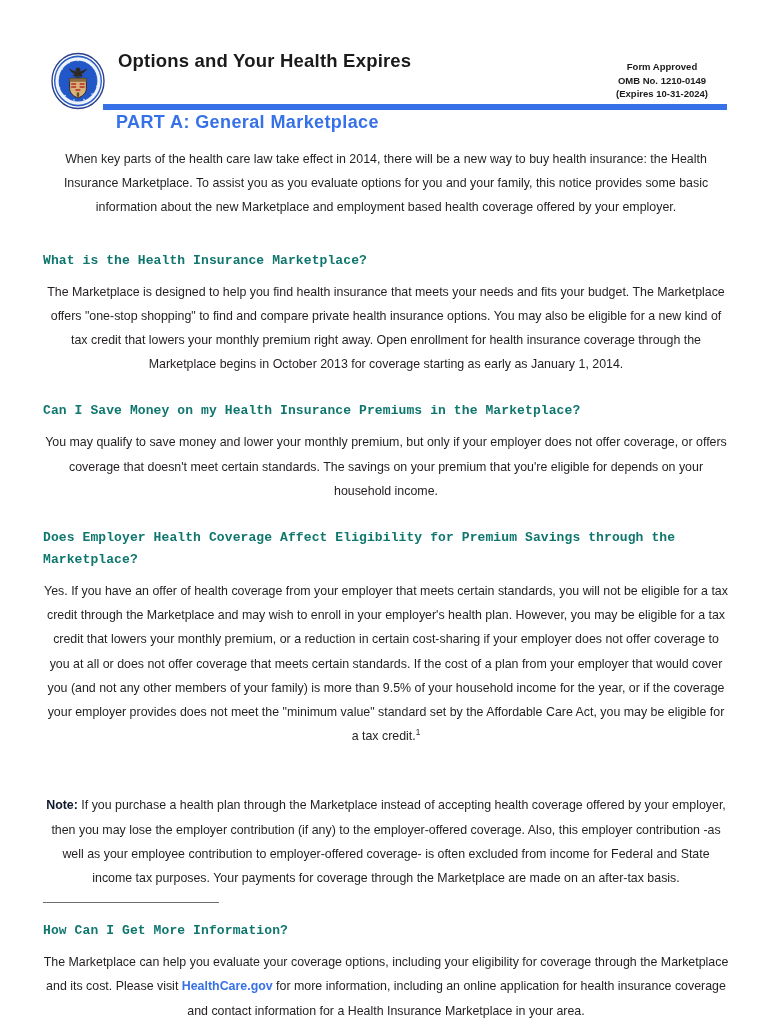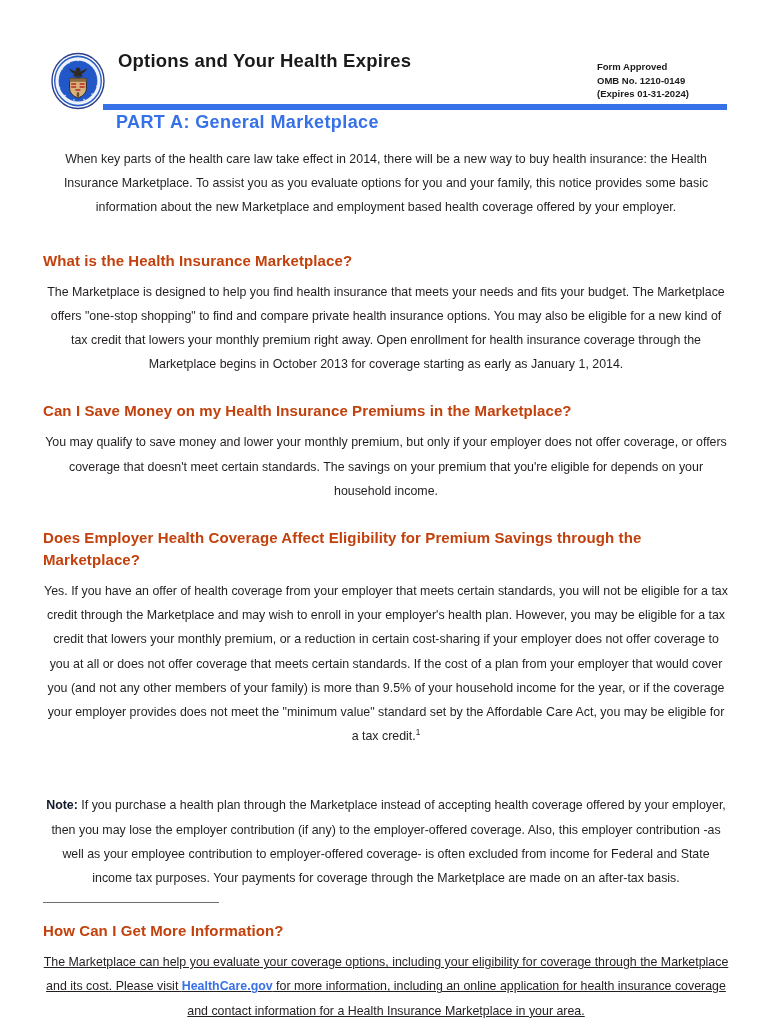--- a/index.html
+++ b/index.html
@@ -43,21 +43,21 @@
     color: #1a1a1a;
     line-height: 25px;
     white-space: nowrap;
   }
 
   .omb-block {
     position: absolute;
     right: 43px;
     top: 60px;
     width: 130px;
-    text-align: left;
+    text-align: center;
     font-size: 9.5px;
     font-weight: bold;
     line-height: 13.5px;
     color: #1a1a1a;
   }
 
   
   .blue-rule {
     position: absolute;
     left: 103px;
@@ -84,28 +84,29 @@
     top: 139px;
     width: 686px;
   }
   p.para {
     margin: 8px 0 18px 0;
     font-size: 12.4px;
     line-height: 24.2px;
     color: #231f20;
     text-align: center;
   }
-  p.para:last-child { margin-bottom: 0; text-decoration: underline; }
+  p.para:last-child { margin-bottom: 0; }
   h2.section-heading {
     margin: 0 0 5px 0;
-    font-size: 15px;
-    font-weight: bold;
-    color: #c2410c;
+    font-size: 13px;
+    font-weight: bold;
+    color: #0f766e;
     line-height: 22px;
     letter-spacing: 0.1px;
+    font-family: Liberation Mono, monospace;
   }
   .spacer-lg { height: 19px; }
   .spacer-md { height: 12px; }
   .spacer-sm { height: 6px; }
   b.note-label { font-weight: bold; color: #0f172a; }
   sup.fn-ref {
     font-size: 8.2px;
     vertical-align: super;
     line-height: 0;
   }
@@ -191,21 +192,21 @@
     </svg>
   </div>
 
   <div class="title-block">
     <div class="doc-title-line">Options and  Your  Health Expires</div>
   </div>
 
   <div class="omb-block">
     <div>Form Approved</div>
     <div>OMB No. 1210-0149</div>
-    <div>(Expires 01-31-2024)</div>
+    <div>(Expires 10-31-2024)</div>
   </div>
 
   <div class="blue-rule"></div>
   <div class="part-heading">PART A: General  Marketplace</div>
 
   <div class="body-col">
 
     <p class="para">When key parts of the health care law take effect in 2014, there will be a new way to buy health insurance: the Health Insurance Marketplace. To assist you as you evaluate options for you and your family, this notice provides some basic information about the new Marketplace and employment based health coverage offered by your employer.</p>
 
     <div class="spacer-md"></div>

